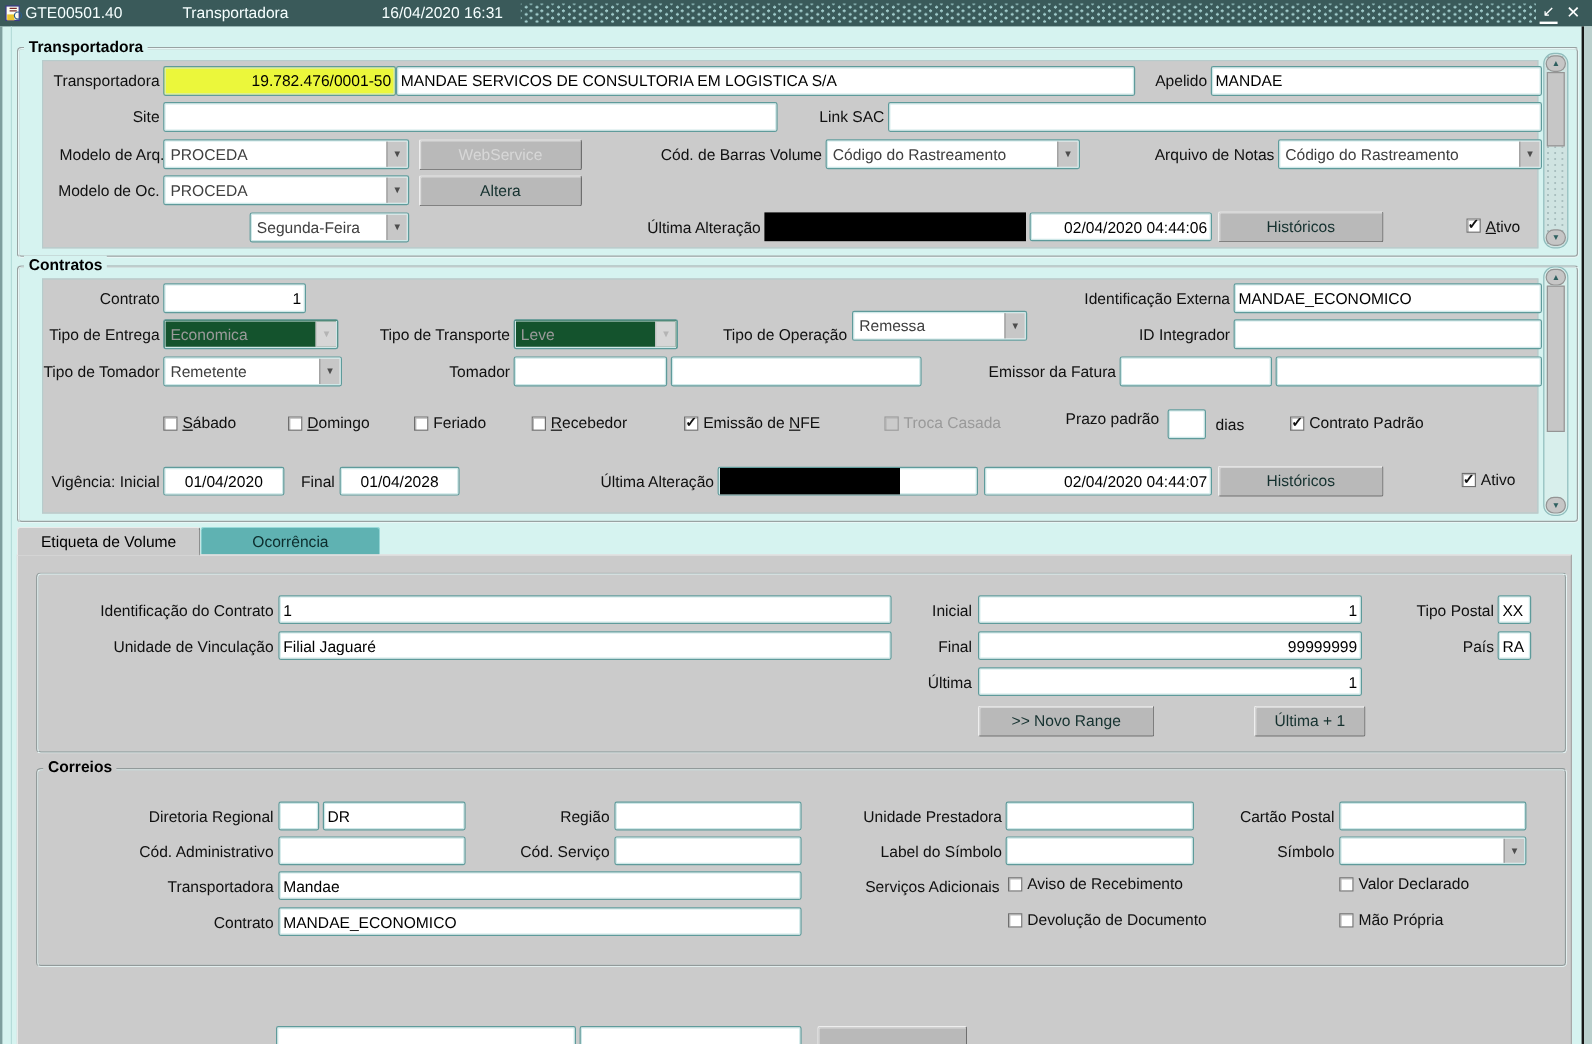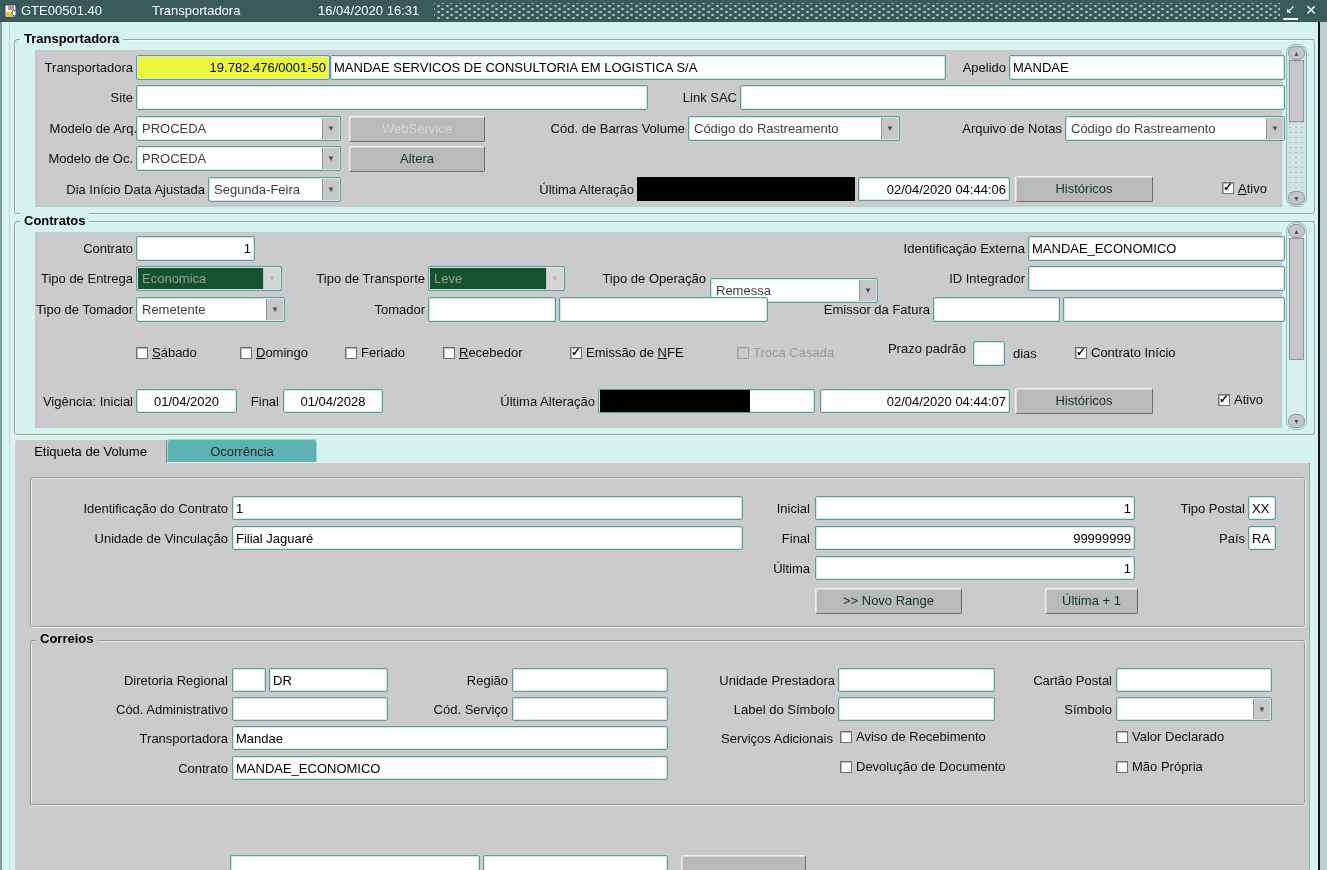--- a/index.html
+++ b/index.html
@@ -134,21 +134,20 @@
     <span class="arw">▼</span>
   </div>
 
   <span class="lbl" style="left:0;top:146px;width:133px">Modelo de Oc.</span>
   <div class="cmb" style="left:136px;top:146px;width:205px;height:25px">
     <span class="txt">PROCEDA</span>
     <span class="arw">▼</span>
   </div>
   <div class="btn" style="left:349px;top:146px;width:136px;height:26px;line-height:24px">Altera</div>
 
-  <span class="lbl" style="left:0;top:177px;width:205px">Dia Início Data Ajustada</span>
   <div class="cmb" style="left:208px;top:177px;width:133px;height:25px">
     <span class="txt">Segunda-Feira</span>
     <span class="arw">▼</span>
   </div>
   <span class="lbl" style="left:504px;top:177px;width:130px">Última Alteração</span>
   <div class="black" style="left:637px;top:177px;width:218px;height:24px"></div>
   <input class="fld" style="left: 858px; top: 177px; width: 152px; height: 24px; text-align: right;" value="02/04/2020 04:44:06">
   <div class="btn" style="left:1015px;top:176px;width:138px;height:26px;line-height:24px">Históricos</div>
   <span class="cb" style="left:1222px;top:182px">
       <span class="mk">✓</span>
@@ -174,21 +173,21 @@
   <div class="cmb dis" style="left:136px;top:266px;width:146px;height:25px">
     <span class="txt">Economica</span>
     <span class="arw">▼</span>
   </div>
   <span class="lbl" style="left:290px;top:266px;width:135px">Tipo de Transporte</span>
   <div class="cmb dis" style="left:428px;top:266px;width:137px;height:25px">
     <span class="txt">Leve</span>
     <span class="arw">▼</span>
   </div>
   <span class="lbl" style="left:571px;top:266px;width:135px">Tipo de Operação</span>
-  <div class="cmb" style="left:710px;top:278px;width:168px;height:25px">
+  <div class="cmb" style="left:710px;top:259px;width:146px;height:25px">
     <span class="txt">Remessa</span>
     <span class="arw">▼</span>
   </div>
   <span class="lbl" style="left:885px;top:266px;width:140px">ID Integrador</span>
   <input class="fld" style="left: 1028px; top: 266px; width: 257px; height: 25px;">
 
   <span class="lbl" style="left:0;top:297px;width:133px">Tipo de Tomador</span>
   <div class="cmb" style="left:136px;top:297px;width:149px;height:25px">
     <span class="txt">Remetente</span>
     <span class="arw">▼</span>
@@ -223,21 +222,21 @@
   <span class="cb dis" style="left:737px;top:347px">
       <span class="mk"></span>
     </span>
   <span class="cbl dis" style="left:753px;top:345px">Troca Casada</span>
   <span class="lbl" style="left:866px;top:336px;width:100px">Prazo padrão</span>
   <input class="fld" style="left: 973px; top: 341px; width: 32px; height: 25px;">
   <span class="lbl" style="left:1013px;top:341px;width:40px;text-align:left">dias</span>
   <span class="cb" style="left:1075px;top:347px">
       <span class="mk">✓</span>
     </span>
-  <span class="cbl" style="left:1091px;top:345px">Contrato Início</span>
+  <span class="cbl" style="left:1091px;top:345px">Contrato Padrão</span>
 
   <span class="lbl" style="left:0;top:389px;width:133px">Vigência: Inicial</span>
   <input class="fld" style="left: 136px; top: 389px; width: 101px; height: 24px; text-align: center;" value="01/04/2020">
   <span class="lbl" style="left:241px;top:389px;width:38px">Final</span>
   <input class="fld" style="left: 283px; top: 389px; width: 100px; height: 24px; text-align: center;" value="01/04/2028">
   <span class="lbl" style="left:465px;top:389px;width:130px">Última Alteração</span>
   <input class="fld" style="left: 598px; top: 389px; width: 217px; height: 24px;">
   <div class="black" style="left:600px;top:390px;width:150px;height:22px"></div>
   <input class="fld" style="left: 820px; top: 389px; width: 190px; height: 24px; text-align: right;" value="02/04/2020 04:44:07">
   <div class="btn" style="left:1015px;top:388px;width:138px;height:26px;line-height:24px">Históricos</div>

